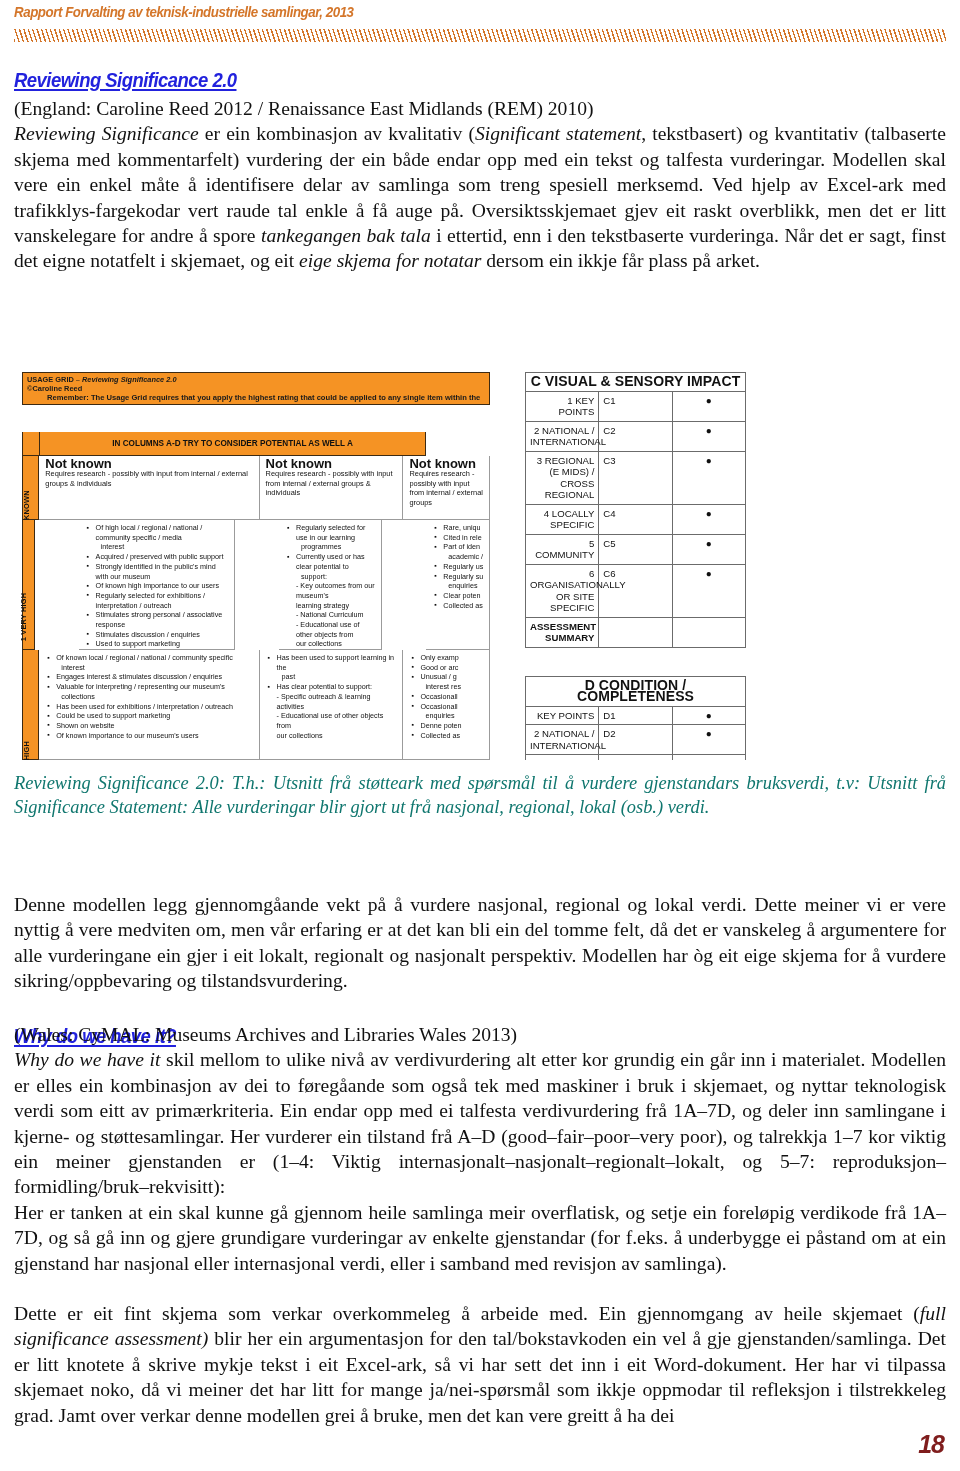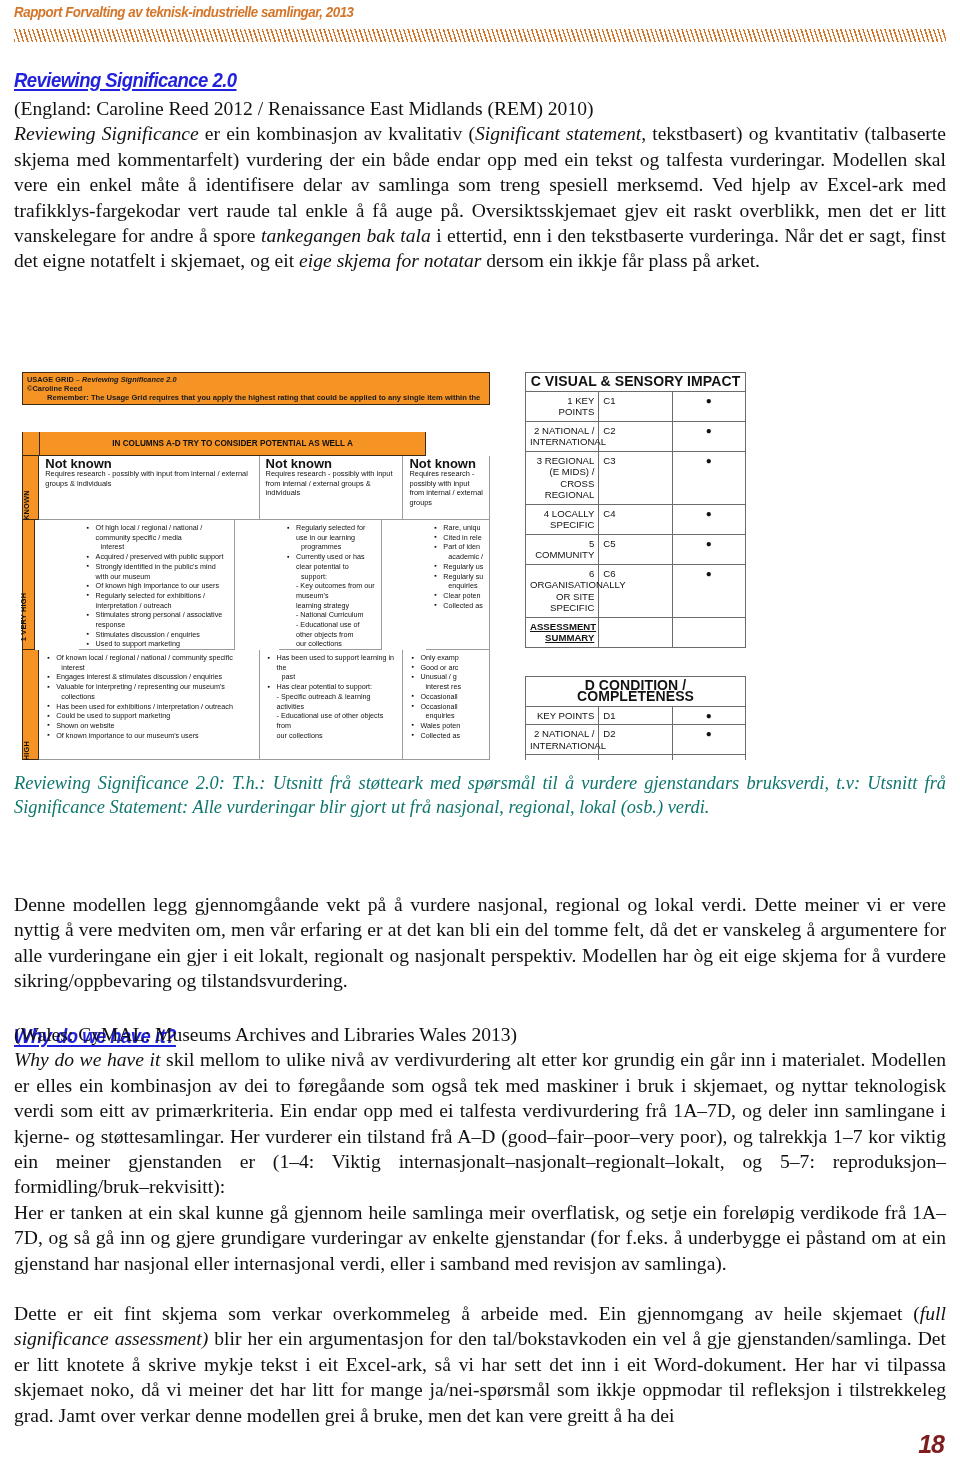--- a/index.html
+++ b/index.html
@@ -279,21 +279,21 @@
   }
   .rtable th {
     font-weight: 700;
     font-size: 14px;
     text-align: center;
     padding: 3px 2px;
     letter-spacing: 0.1px;
   }
   .rtable td.code { width: 30px; text-align: left; font-weight: 400; }
   .rtable td.dot  { width: 28px; text-align: center; font-size: 10px; }
-  .rtable td.summary { font-weight: 700; text-decoration: underline; }
+  .rtable td.summary { font-weight: 700; }
   .tbl-gap { height: 28px; }
 
   
   .page-number {
     position: absolute;
     right: 16px;
     bottom: 12px;
     font-family: "Liberation Sans", sans-serif;
     font-style: italic;
     font-weight: 700;
@@ -431,21 +431,21 @@
       </div>
       <div class="ug-cell c">
         <ul class="ug-list">
           <li>Only examp</li>
           <li>Good or arc</li>
           <li>Unusual / g</li>
           <li class="cont">interest res</li>
           <li>Occasionall</li>
           <li>Occasionall</li>
           <li class="cont">enquiries</li>
-          <li>Wales poten</li>
+          <li>Denne poten</li>
           <li>Collected as</li>
         </ul>
       </div>
     </div>
   </div>
 
   <div class="grid-right">
 
     <table class="rtable">
       <tbody>

